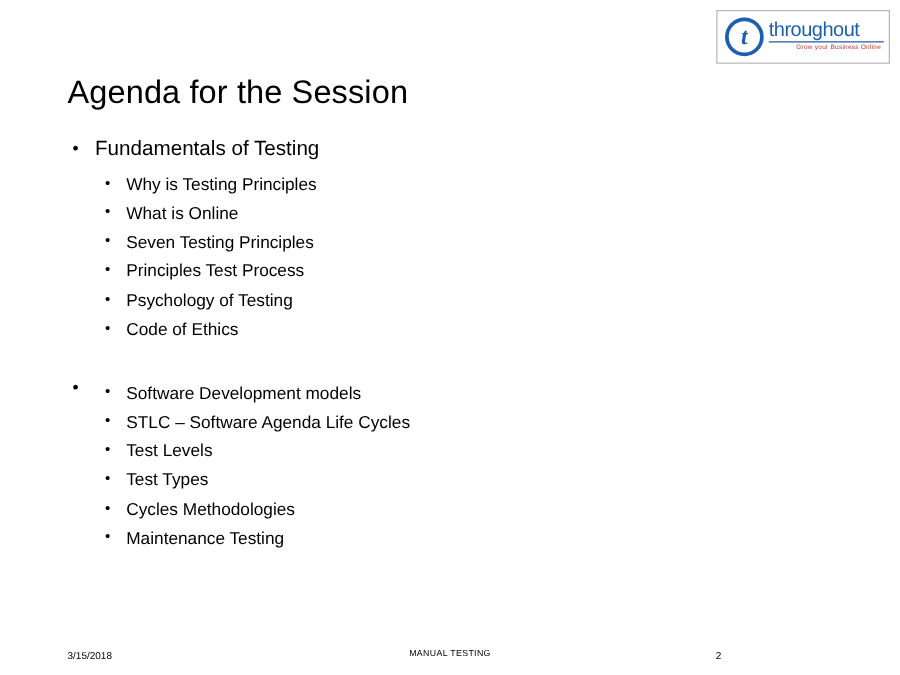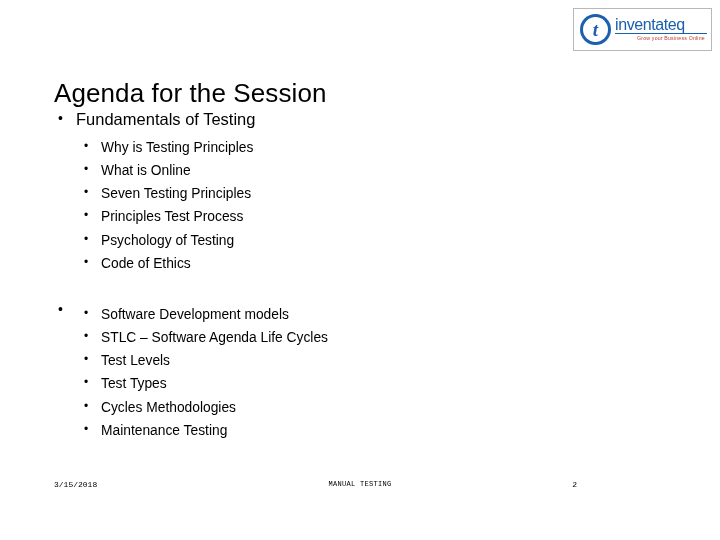--- a/index.html
+++ b/index.html
@@ -110,21 +110,20 @@
   
   .slide-title {
     position: absolute;
     left: 54px;
     top: 58px;
     font-size: 26px;
     font-weight: normal;
     color: #000000;
     letter-spacing: 0.1px;
     white-space: nowrap;
-    margin-top: 20px;
   }
 
   
   .body-content {
     position: absolute;
     left: 54px;
     top: 108px;
     width: 620px;
   }
 
@@ -167,24 +166,23 @@
   }
 
   .group-gap {
     height: 14px;
   }
 
   
   .footer {
     position: absolute;
     left: 0;
-    top: 480px;
+    top: 520px;
     width: 631px;
     height: 20px;
-    font-family: Liberation Mono, monospace;
   }
   .footer-date {
     position: absolute;
     left: 54px;
     top: 0;
     font-size: 8px;
     color: #000000;
   }
   .footer-center {
     position: absolute;
@@ -209,21 +207,21 @@
 
 <div class="slide">
 
   <div class="logo-box">
     <div class="logo-inner">
       <div class="logo-mark">
         <div class="logo-mark-outer"></div>
         <div class="logo-mark-inner"></div>
         <div class="logo-mark-glyph">t</div>
       </div>
-      <div class="logo-wordmark">inventateq</div>
+      <div class="logo-wordmark">throughout</div>
       <div class="logo-underline"></div>
       <div class="logo-tagline">Grow your Business Online</div>
     </div>
   </div>
 
   <div class="slide-title">Agenda for the Session</div>
 
   <div class="body-content">
 
     <div class="lvl1">

